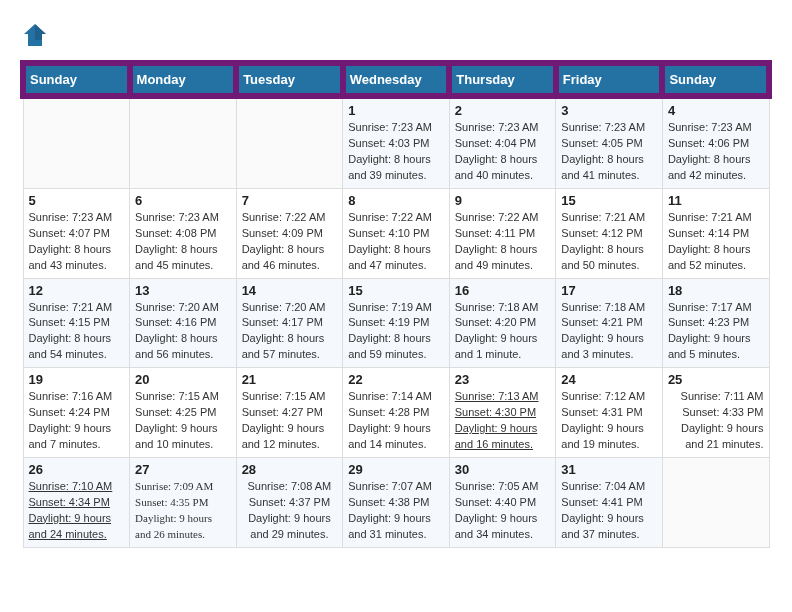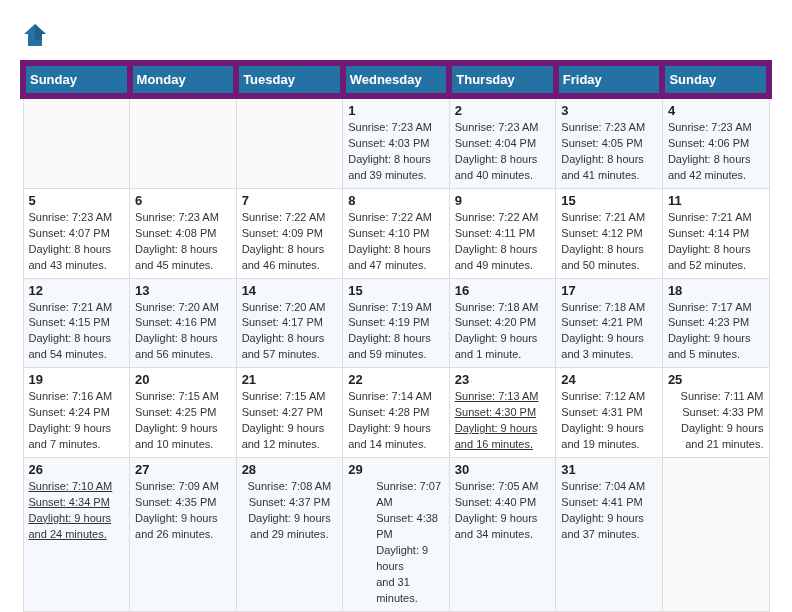--- a/index.html
+++ b/index.html
@@ -319,35 +319,35 @@
       <tr>
         <td>
           <span class="day-num">26</span>
           <div class="cell-info" style="white-space: pre-line; text-decoration: underline;">Sunrise: 7:10 AM
 Sunset: 4:34 PM
 Daylight: 9 hours
 and 24 minutes.</div>
         </td>
         <td>
           <span class="day-num">27</span>
-          <div class="cell-info" style="white-space: pre-line;">Sunrise: 7:09 AM
+          <div class="cell-info" style="white-space: pre-line; font-family: Liberation Serif, serif;">Sunrise: 7:09 AM
 Sunset: 4:35 PM
 Daylight: 9 hours
 and 26 minutes.</div>
         </td>
         <td>
           <span class="day-num">28</span>
           <div class="cell-info" style="white-space: pre-line; text-align: center;">Sunrise: 7:08 AM
 Sunset: 4:37 PM
 Daylight: 9 hours
 and 29 minutes.</div>
         </td>
         <td>
           <span class="day-num">29</span>
-          <div class="cell-info" style="white-space: pre-line; margin-left: 28px;">Sunrise: 7:07 AM
+          <div class="cell-info" style="white-space: pre-line;">Sunrise: 7:07 AM
 Sunset: 4:38 PM
 Daylight: 9 hours
 and 31 minutes.</div>
         </td>
         <td>
           <span class="day-num">30</span>
           <div class="cell-info" style="white-space: pre-line;">Sunrise: 7:05 AM
 Sunset: 4:40 PM
 Daylight: 9 hours
 and 34 minutes.</div>

